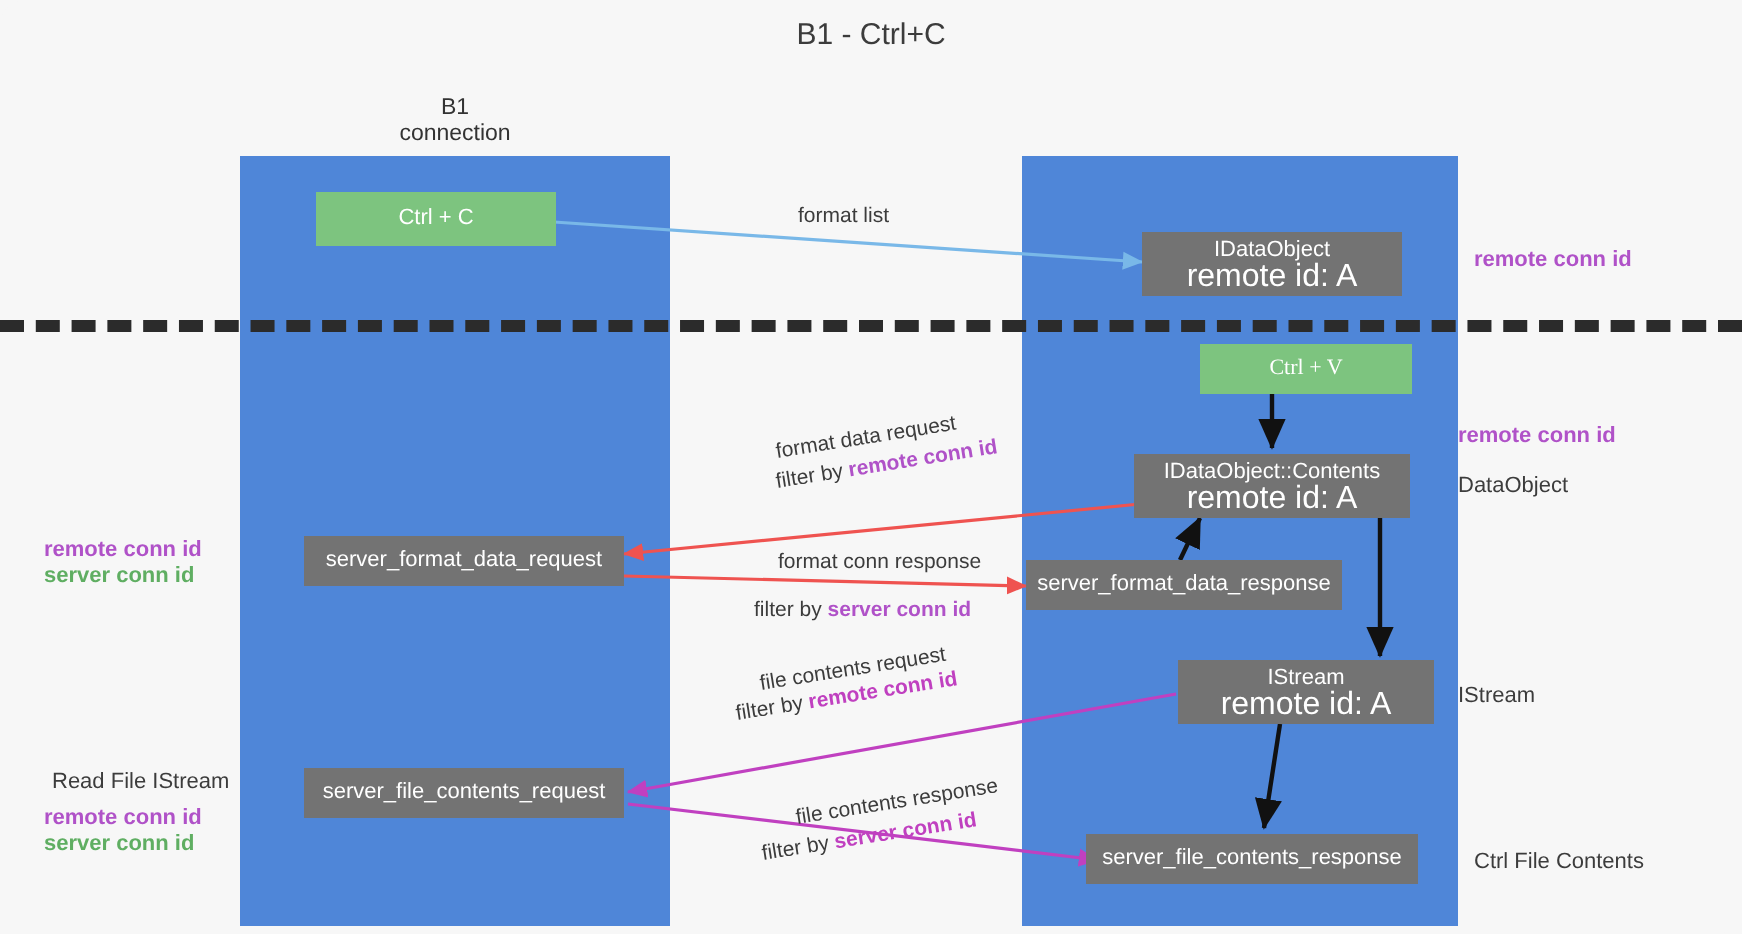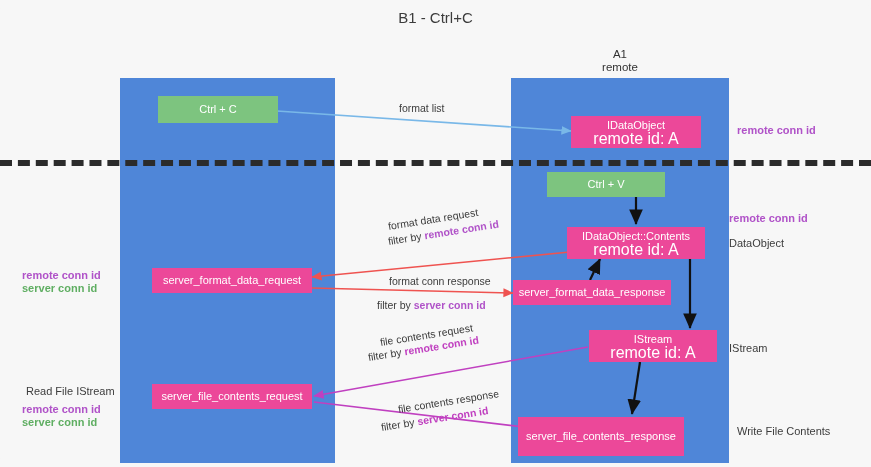--- a/index.html
+++ b/index.html
@@ -42,21 +42,21 @@
     display: flex;
     flex-direction: column;
     align-items: center;
     justify-content: center;
     color: #ffffff;
     font-size: 11px;
     line-height: 13px;
     text-align: center;
     padding: 2px 4px;
   }
-  .node.orange { background: #ec4899; }
+  .node.orange { background: #737373; }
   .node.green  { background: #7dc47f; }
   .node .l2 { font-size: 16px; }
 
   .sidelabel {
     position: absolute;
     font-size: 11px;
     line-height: 14px;
     white-space: nowrap;
   }
   .sidelabel.plain  { color: #3c3c3c; }
@@ -94,24 +94,22 @@
 <body>
 
 <div id="stage">
 
   <div class="title" style="top:8px;">B1 - Ctrl+C</div>
 
   <div class="col-band" style="left:120px; top:78px; width:215px; height:385px;"></div>
   <div class="col-band" style="left:511px; top:78px; width:218px; height:385px;"></div>
 
   <div class="col-head" style="left:120px; top:48px; width:215px;">
-  </div>
-  <div class="col-head" style="left:511px; top:48px; width:218px;">
-    <div>A1</div>
-    <div>remote</div>
+    <div>B1</div>
+    <div>connection</div>
   </div>
 
   <svg class="overlay" viewBox="0 0 871 467">
     <defs>
       <marker id="ah-blue" markerWidth="7" markerHeight="7" refX="6" refY="3.2" orient="auto">
         <path d="M0,0.4 L6.4,3.2 L0,6 z" fill="#79b8e8"></path>
       </marker>
       <marker id="ah-red" markerWidth="7" markerHeight="7" refX="6" refY="3.2" orient="auto">
         <path d="M0,0.4 L6.4,3.2 L0,6 z" fill="#ef5350"></path>
       </marker>
@@ -154,39 +152,39 @@
 
   <div class="node orange" style="left:152px; top:268px; width:160px; height:25px;">
     <div>server_format_data_request</div>
   </div>
 
   <div class="node orange" style="left:571px; top:116px; width:130px; height:32px;">
     <div>IDataObject</div>
     <div class="l2">remote id: A</div>
   </div>
 
-  <div class="node green" style="left:547px; top:172px; width:118px; height:25px;">
+  <div class="node green" style="left:600px; top:172px; width:106px; height:25px;font-family:Liberation Serif, serif;">
     <div>Ctrl + V</div>
   </div>
 
   <div class="node orange" style="left:567px; top:227px; width:138px; height:32px;">
     <div>IDataObject::Contents</div>
     <div class="l2">remote id: A</div>
   </div>
 
   <div class="node orange" style="left:513px; top:280px; width:158px; height:25px;">
     <div>server_format_data_response</div>
   </div>
 
   <div class="node orange" style="left:589px; top:330px; width:128px; height:32px;">
     <div>IStream</div>
     <div class="l2">remote id: A</div>
   </div>
 
-  <div class="node orange" style="left:518px; top:417px; width:166px; height:39px;">
+  <div class="node orange" style="left:543px; top:417px; width:166px; height:25px;">
     <div>server_file_contents_response</div>
   </div>
 
   <div class="edgelabel" style="left:399px; top:101px;">format list</div>
 
   <div class="edgelabel rot-up" style="left:388px; top:219px;">format data request</div>
   <div class="edgelabel rot-up" style="left:388px; top:234px;"><span>filter by </span><span class="hl-purple">remote conn id</span></div>
 
   <div class="edgelabel" style="left:389px; top:274px;">format conn response</div>
   <div class="edgelabel" style="left:377px; top:298px;"><span>filter by </span><span class="hl-purple">server conn id</span></div>
@@ -194,21 +192,21 @@
   <div class="edgelabel rot-up" style="left:380px; top:335px;">file contents request</div>
   <div class="edgelabel rot-up" style="left:368px; top:350px;"><span>filter by </span><span class="hl-magenta">remote conn id</span></div>
 
   <div class="edgelabel rot-up" style="left:398px; top:402px;">file contents response</div>
   <div class="edgelabel rot-up" style="left:381px; top:420px;"><span>filter by </span><span class="hl-magenta">server conn id</span></div>
 
   <div class="sidelabel purple" style="left:737px; top:123px;">remote conn id</div>
   <div class="sidelabel purple" style="left:729px; top:211px;">remote conn id</div>
   <div class="sidelabel plain" style="left:729px; top:236px;">DataObject</div>
   <div class="sidelabel plain" style="left:729px; top:341px;">IStream</div>
-  <div class="sidelabel plain" style="left:737px; top:424px;">Write File Contents</div>
+  <div class="sidelabel plain" style="left:737px; top:424px;">Ctrl File Contents</div>
 
   <div class="sidelabel purple" style="left:22px; top:268px;">remote conn id</div>
   <div class="sidelabel green" style="left:22px; top:281px;">server conn id</div>
 
   <div class="sidelabel plain" style="left:26px; top:384px;">Read File IStream</div>
   <div class="sidelabel purple" style="left:22px; top:402px;">remote conn id</div>
   <div class="sidelabel green" style="left:22px; top:415px;">server conn id</div>
 
 </div>
 

